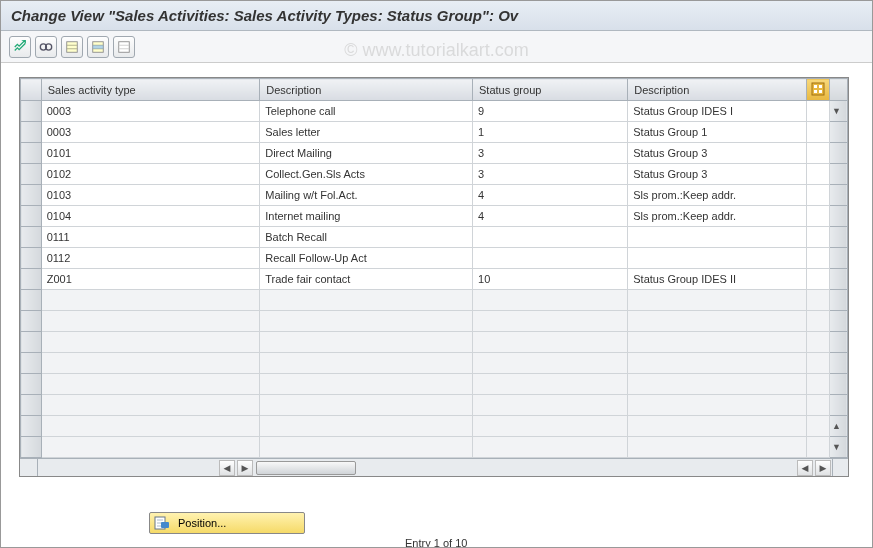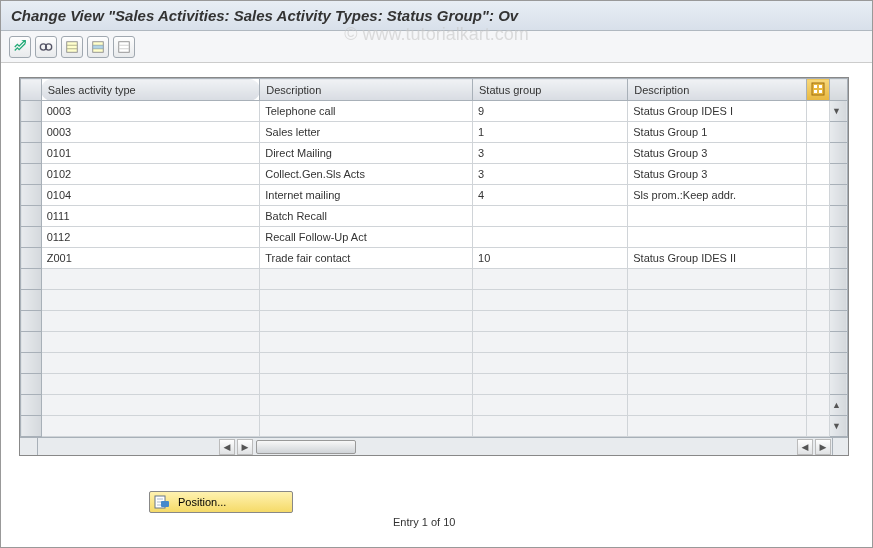--- a/index.html
+++ b/index.html
@@ -38,21 +38,21 @@
       border-radius: 3px;
       display: flex;
       align-items: center;
       justify-content: center;
       cursor: pointer;
       font-size: 13px;
     }
     .tb-icon { width:14px; height:14px; display:block; }
     .watermark {
       position: absolute;
-      top: 24px;
+      top: 40px;
       left: 50%;
       transform: translateX(-50%);
       color: #c8c8c8;
       font-size: 18px;
       opacity: 0.6;
       pointer-events: none;
       z-index: 50;
     }
     .content {
       padding: 14px 18px 0px 18px;
@@ -86,21 +86,21 @@
       overflow: hidden;
       white-space: nowrap;
       color: #333;
     }
     .rowsel {
       width: 18px;
       background: linear-gradient(to right, #e8ebee, #d4d8dc);
       border: 1px solid #a8b0b8;
     }
     th.rowsel { background: linear-gradient(to bottom, #f0f2f5, #d8dce2);}
-    .col-type { width: 190px; border-radius: 11px; }
+    .col-type { width: 190px; }
     .col-desc { width: 185px; }
     .col-sg { width: 135px; margin-top: 36px; }
     .col-desc2 { width: 155px; }
     .col-cfg { width: 20px; background: linear-gradient(to bottom, #f8d87a, #e8b840); text-align:center;}
     th.col-cfg{ padding:0;}
     .col-vsb { width: 16px; background: linear-gradient(to bottom,#e8ebee,#d4d8dc); border:1px solid #a8b0b8; padding:0; }
     td.col-vsb{ background: linear-gradient(to right,#e8ebee,#d4d8dc); border:1px solid #a8b0b8;}
     .empty td { background: #f2f3f5; }
     .empty td.rowsel, .empty td.col-vsb { background: linear-gradient(to right, #e8ebee, #d4d8dc);}
     .vsb-btn { width:14px;height:14px; display:flex;align-items:center;justify-content:center;font-size:9px;color:#555;}
@@ -121,21 +121,21 @@
       padding-left: 130px;
       gap: 100px;
     }
     .position-btn {
       display: flex;
       align-items: center;
       border: 1px solid #888;
       background: linear-gradient(to bottom, #fff2b0, #f5da68);
       padding: 2px 4px;
       border-radius: 2px;
-      width: 144px;
+      width: 156px;
       cursor: pointer;
       height: 22px;
     }
     .position-btn .icon { width:16px;height:16px;margin-right:8px;display:flex;align-items:center;justify-content:center;}
     .position-btn .label { flex:1;text-align:left;}
     .entry-text { color:#333;margin-top:40px; }
     .cfg-icon{width:14px;height:14px;}
   </style>
 </head>
 <body>
@@ -237,20 +237,29 @@
             <td class="rowsel"></td>
             <td>0102</td>
             <td>Collect.Gen.Sls Acts</td>
             <td>3</td>
             <td>Status Group 3</td>
             <td></td>
             <td class="col-vsb"></td>
           </tr>
           <tr>
             <td class="rowsel"></td>
+            <td>0103</td>
+            <td>Mailing w/t Fol.Act.</td>
+            <td>4</td>
+            <td>Sls prom.:Keep addr.</td>
+            <td></td>
+            <td class="col-vsb"></td>
+          </tr>
+          <tr>
+            <td class="rowsel"></td>
             <td>0104</td>
             <td>Internet mailing</td>
             <td>4</td>
             <td>Sls prom.:Keep addr.</td>
             <td></td>
             <td class="col-vsb"></td>
           </tr>
           <tr>
             <td class="rowsel"></td>
             <td>0111</td>

